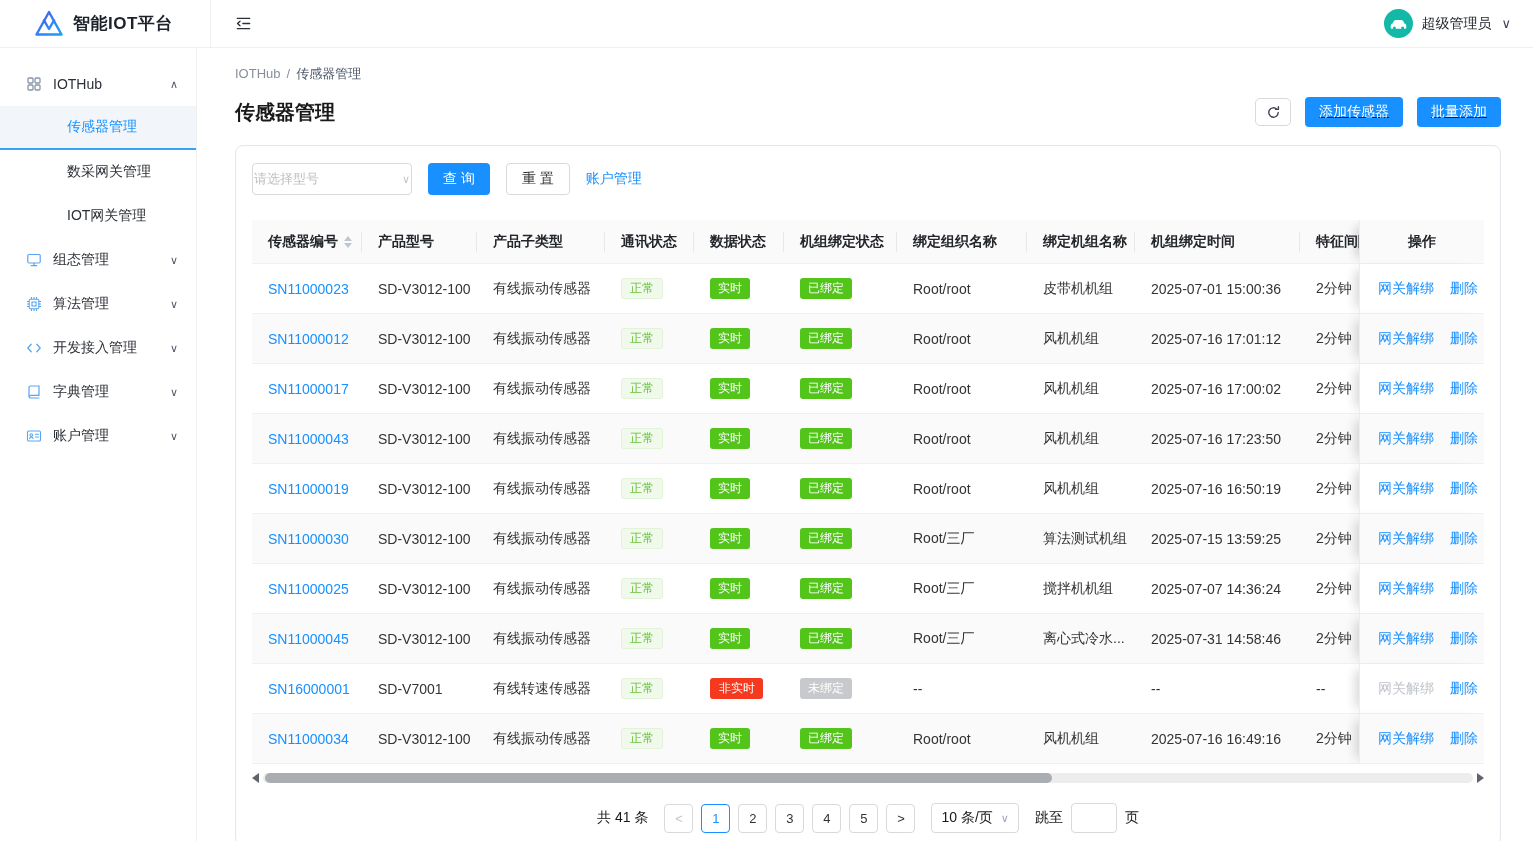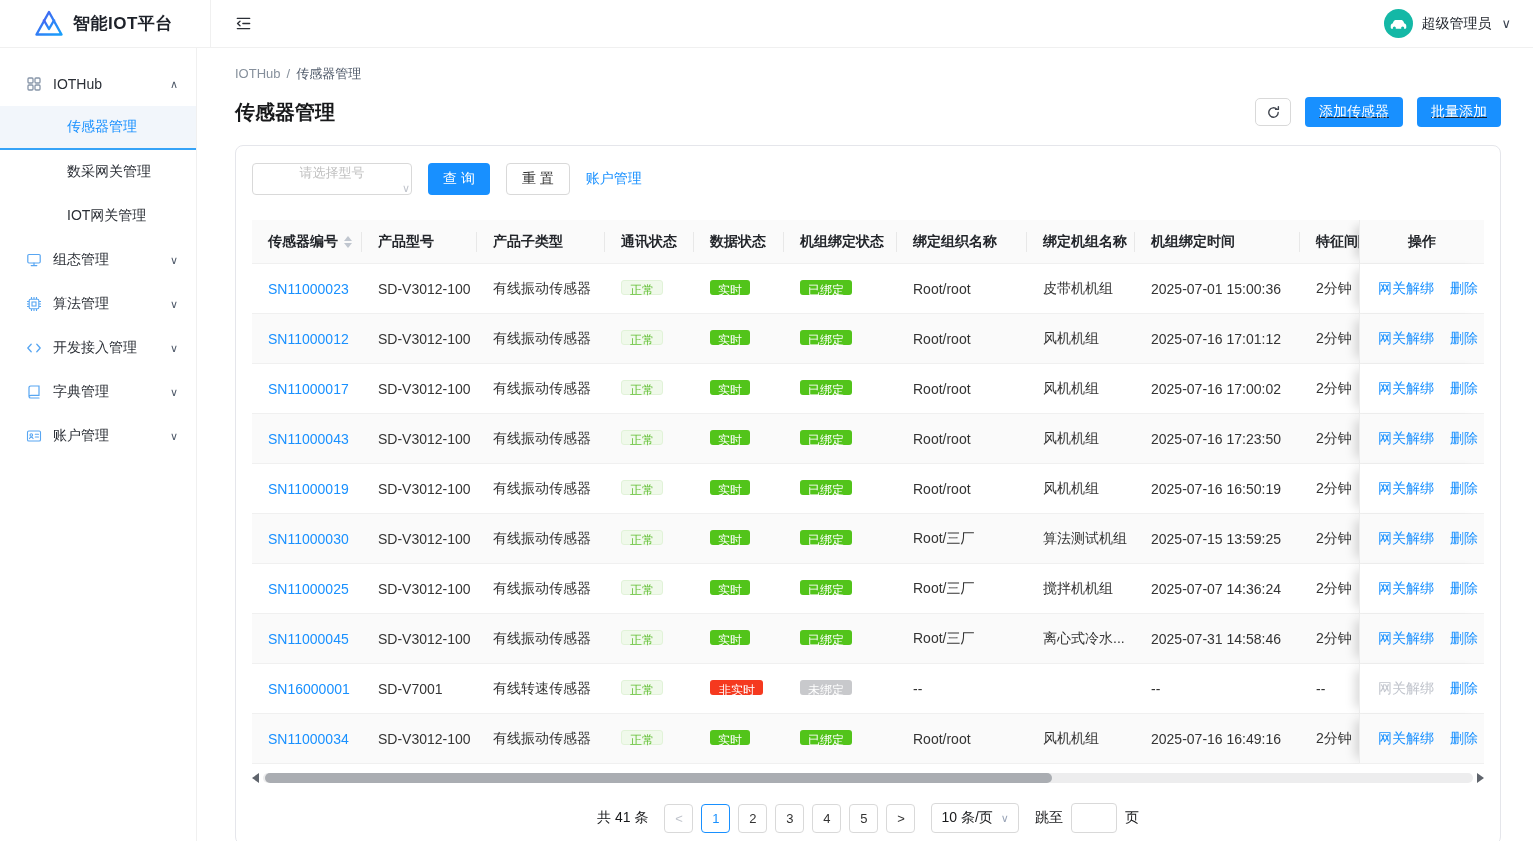--- a/index.html
+++ b/index.html
@@ -36,21 +36,21 @@
   .btn-icon { width:36px; height:28px; border:1px solid #d9d9d9; background:#fff; border-radius:5px; display:flex; align-items:center; justify-content:center; cursor:pointer; }
   .btn-primary { background:#1890ff; color:#fff; border:none; height:30px; padding:0 14px; border-radius:4px; font-size:14px; cursor:pointer; }
 
   
   .card { border:1px solid #e5e6eb; border-radius:8px; padding:17px 16px 0; height:700px; background:#fff; }
 
   
   .filters { display:flex; align-items:center; gap:16px; }
   .text-input { width:187px; height:32px; border:1px solid #d9d9d9; border-radius:4px; padding:0 11px; font-size:13px; color:#333; outline:none; }
   .text-input::placeholder { color:#bfbfbf; }
-  .fake-select { width:160px; height:32px; border:1px solid #d9d9d9; border-radius:4px; display:flex; align-items:center; padding:0 1px; cursor:pointer; background:#fff;flex-direction:column; }
+  .fake-select { width:160px; height:32px; border:1px solid #d9d9d9; border-radius:4px; display:flex; align-items:center; padding:0 1px; cursor:pointer; background:#fff; }
   .fake-select .ph { color:#bfbfbf; font-size:13px; }
   .fake-select .chev { margin-left:auto; color:#c0c4cc; font-size:11px; }
   .btn-search { background:#1890ff; color:#fff; border:none; height:32px; padding:0 15px; border-radius:4px; font-size:14px; cursor:pointer; }
   .btn-reset { background:#fff; color:#333; border:1px solid #d9d9d9; height:32px; padding:0 15px; border-radius:4px; font-size:14px; cursor:pointer; }
   .adv-link { color:#1890ff; font-size:14px; cursor:pointer; }
 
   
   .table-wrap { position:relative; margin-top:25px; overflow:hidden; }
   table { border-collapse:separate; border-spacing:0; table-layout:fixed; width:1298px; }
   col.c1{width:110px} col.c2{width:115px} col.c3{width:128px} col.c4{width:89px} col.c5{width:90px}
@@ -66,21 +66,21 @@
   tr.zebra td.action-col { background:#fafafa; }
   .link-blue { color:#1890ff; text-decoration:none; cursor:pointer; }
   .action-link { color:#1890ff; text-decoration:none; cursor:pointer; margin-right:12px; }
   .action-link:last-child { margin-right:0; }
   .action-link.disabled { color:#c0c4cc; cursor:not-allowed; }
   .sorter { display:inline-flex; flex-direction:column; gap:2px; margin-left:6px; vertical-align:middle; cursor:pointer; }
   .sorter i { display:block; width:0; height:0; border-left:4px solid transparent; border-right:4px solid transparent; }
   .sorter .up { border-bottom:5px solid #c0c6cf; }
   .sorter .down { border-top:5px solid #c0c6cf; }
 
-  .tag { display:inline-block; height:15px; line-height:21px; padding:0 8px; border-radius:3px; font-size:12px; }
+  .tag { display:inline-block; height:21px; line-height:21px; padding:0 8px; border-radius:3px; font-size:12px; }
   .tag.success-light { background:#f0f9eb; color:#67c23a; border:1px solid #e1f3d8; line-height:19px; }
   .tag.success { background:#52c41a; color:#fff; }
   .tag.danger { background:#f5391f; color:#fff;padding-left:9px; }
   .tag.muted { background:#c8c9cc; color:#fff; }
 
   
   .hscroll { display:flex; align-items:center; gap:4px; margin-top:7px; height:14px; }
   .tri { width:0; height:0; border-style:solid; cursor:pointer; }
   .tri-left { border-width:5px 7px 5px 0; border-color:transparent #5f646c transparent transparent; }
   .tri-right { border-width:5px 0 5px 7px; border-color:transparent transparent transparent #5f646c; }

